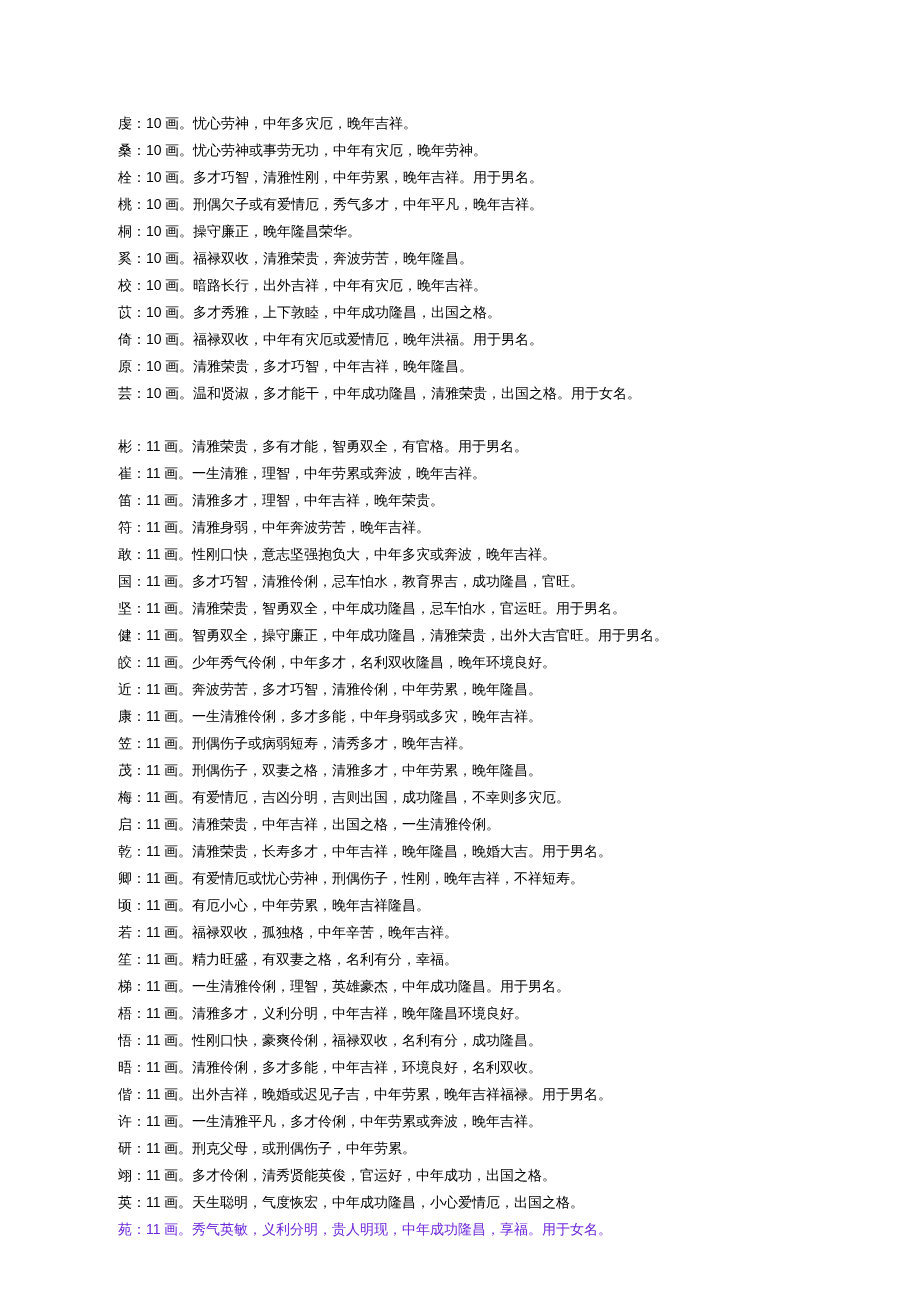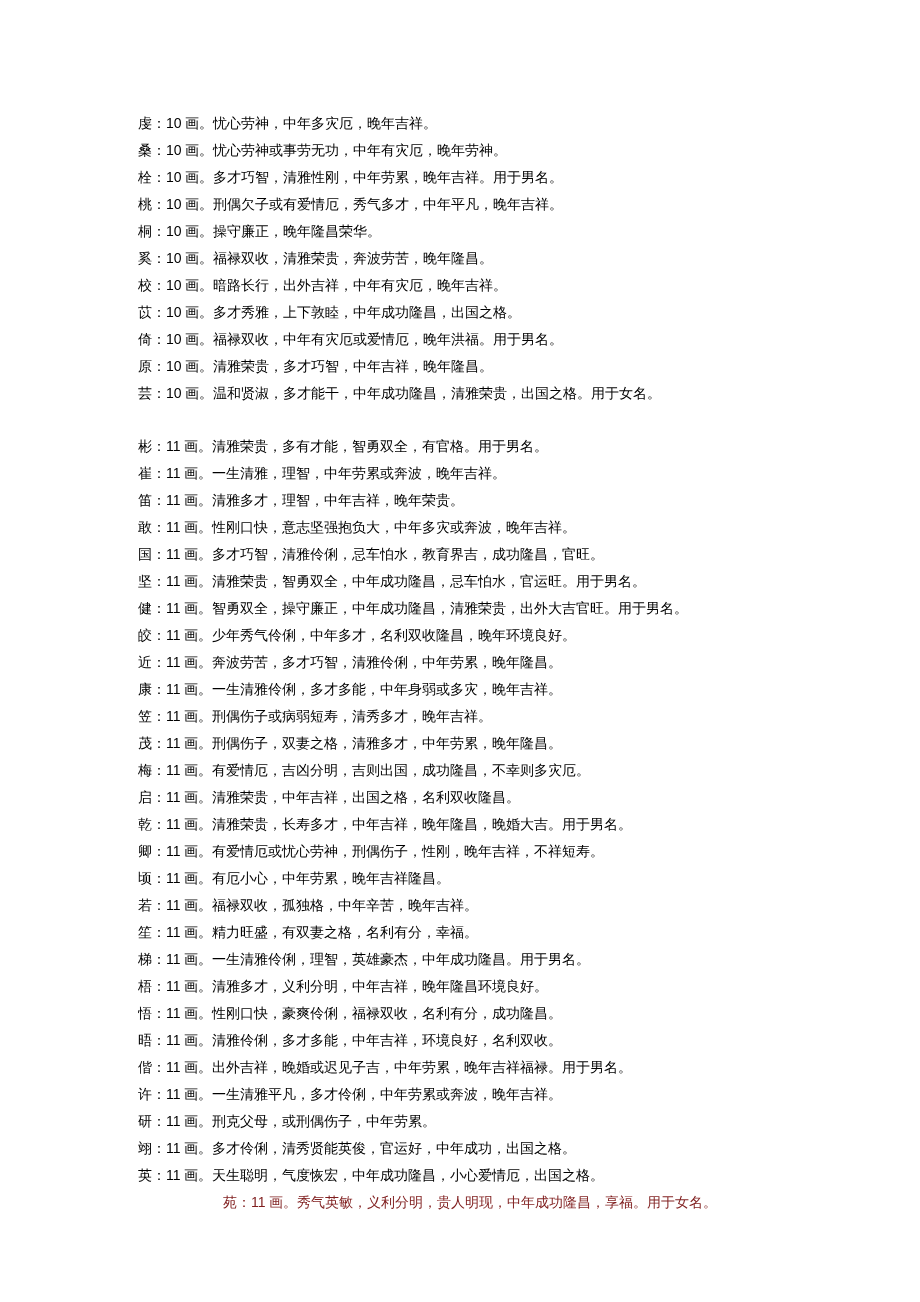--- a/index.html
+++ b/index.html
@@ -5,24 +5,24 @@
   * { margin: 0; padding: 0; box-sizing: border-box; }
   body {
     background: #ffffff;
     width: 920px;
     padding: 110px 118px 60px 118px;
     font-family: "SimSun", "宋体", serif;
     font-size: 14px;
     line-height: 26px;
     color: #000000;
   }
-  .entry { white-space: nowrap; overflow: hidden; margin-left: 20px; }
+  .entry { white-space: nowrap; overflow: hidden; }
   .entry span.num { font-family: Arial, sans-serif; }
   .spacer { height: 26px; }
-  .highlight { color: #7f1d1d; text-align: center; }
+  .highlight { color: #6d28d9; }
   .blank { height: 26px; }
 </style>
 </head>
 <body>
 
 <div id="content">
     <div class="entry"><span>虔：</span><span class="num">10</span><span> 画。</span><span>忧心劳神，中年多灾厄，晚年吉祥。</span></div>
     <div class="entry"><span>桑：</span><span class="num">10</span><span> 画。</span><span>忧心劳神或事劳无功，中年有灾厄，晚年劳神。</span></div>
     <div class="entry"><span>栓：</span><span class="num">10</span><span> 画。</span><span>多才巧智，清雅性刚，中年劳累，晚年吉祥。用于男名。</span></div>
     <div class="entry"><span>桃：</span><span class="num">10</span><span> 画。</span><span>刑偶欠子或有爱情厄，秀气多才，中年平凡，晚年吉祥。</span></div>
@@ -30,31 +30,32 @@
     <div class="entry"><span>奚：</span><span class="num">10</span><span> 画。</span><span>福禄双收，清雅荣贵，奔波劳苦，晚年隆昌。</span></div>
     <div class="entry"><span>校：</span><span class="num">10</span><span> 画。</span><span>暗路长行，出外吉祥，中年有灾厄，晚年吉祥。</span></div>
     <div class="entry"><span>苡：</span><span class="num">10</span><span> 画。</span><span>多才秀雅，上下敦睦，中年成功隆昌，出国之格。</span></div>
     <div class="entry"><span>倚：</span><span class="num">10</span><span> 画。</span><span>福禄双收，中年有灾厄或爱情厄，晚年洪福。用于男名。</span></div>
     <div class="entry"><span>原：</span><span class="num">10</span><span> 画。</span><span>清雅荣贵，多才巧智，中年吉祥，晚年隆昌。</span></div>
     <div class="entry"><span>芸：</span><span class="num">10</span><span> 画。</span><span>温和贤淑，多才能干，中年成功隆昌，清雅荣贵，出国之格。用于女名。</span></div>
     <div class="spacer"></div>
     <div class="entry"><span>彬：</span><span class="num">11</span><span> 画。</span><span>清雅荣贵，多有才能，智勇双全，有官格。用于男名。 </span></div>
     <div class="entry"><span>崔：</span><span class="num">11</span><span> 画。</span><span>一生清雅，理智，中年劳累或奔波，晚年吉祥。 </span></div>
     <div class="entry"><span>笛：</span><span class="num">11</span><span> 画。</span><span>清雅多才，理智，中年吉祥，晚年荣贵。 </span></div>
+    <div class="entry"><span>符：</span><span class="num">11</span><span> 画。</span><span>清雅身弱，中年奔波劳苦，晚年吉祥。 </span></div>
     <div class="entry"><span>敢：</span><span class="num">11</span><span> 画。</span><span>性刚口快，意志坚强抱负大，中年多灾或奔波，晚年吉祥。 </span></div>
     <div class="entry"><span>国：</span><span class="num">11</span><span> 画。</span><span>多才巧智，清雅伶俐，忌车怕水，教育界吉，成功隆昌，官旺。 </span></div>
     <div class="entry"><span>坚：</span><span class="num">11</span><span> 画。</span><span>清雅荣贵，智勇双全，中年成功隆昌，忌车怕水，官运旺。用于男名。 </span></div>
     <div class="entry"><span>健：</span><span class="num">11</span><span> 画。</span><span>智勇双全，操守廉正，中年成功隆昌，清雅荣贵，出外大吉官旺。用于男名。 </span></div>
     <div class="entry"><span>皎：</span><span class="num">11</span><span> 画。</span><span>少年秀气伶俐，中年多才，名利双收隆昌，晚年环境良好。 </span></div>
     <div class="entry"><span>近：</span><span class="num">11</span><span> 画。</span><span>奔波劳苦，多才巧智，清雅伶俐，中年劳累，晚年隆昌。 </span></div>
     <div class="entry"><span>康：</span><span class="num">11</span><span> 画。</span><span>一生清雅伶俐，多才多能，中年身弱或多灾，晚年吉祥。 </span></div>
     <div class="entry"><span>笠：</span><span class="num">11</span><span> 画。</span><span>刑偶伤子或病弱短寿，清秀多才，晚年吉祥。 </span></div>
     <div class="entry"><span>茂：</span><span class="num">11</span><span> 画。</span><span>刑偶伤子，双妻之格，清雅多才，中年劳累，晚年隆昌。 </span></div>
     <div class="entry"><span>梅：</span><span class="num">11</span><span> 画。</span><span>有爱情厄，吉凶分明，吉则出国，成功隆昌，不幸则多灾厄。 </span></div>
-    <div class="entry"><span>启：</span><span class="num">11</span><span> 画。</span><span>清雅荣贵，中年吉祥，出国之格，名利双收隆昌。 </span></div>
+    <div class="entry"><span>启：</span><span class="num">11</span><span> 画。</span><span>清雅荣贵，中年吉祥，出国之格，一生清雅伶俐。 </span></div>
     <div class="entry"><span>乾：</span><span class="num">11</span><span> 画。</span><span>清雅荣贵，长寿多才，中年吉祥，晚年隆昌，晚婚大吉。用于男名。 </span></div>
     <div class="entry"><span>卿：</span><span class="num">11</span><span> 画。</span><span>有爱情厄或忧心劳神，刑偶伤子，性刚，晚年吉祥，不祥短寿。 </span></div>
     <div class="entry"><span>顷：</span><span class="num">11</span><span> 画。</span><span>有厄小心，中年劳累，晚年吉祥隆昌。 </span></div>
     <div class="entry"><span>若：</span><span class="num">11</span><span> 画。</span><span>福禄双收，孤独格，中年辛苦，晚年吉祥。</span></div>
     <div class="entry"><span>笙：</span><span class="num">11</span><span> 画。</span><span>精力旺盛，有双妻之格，名利有分，幸福。 </span></div>
     <div class="entry"><span>梯：</span><span class="num">11</span><span> 画。</span><span>一生清雅伶俐，理智，英雄豪杰，中年成功隆昌。用于男名。 </span></div>
     <div class="entry"><span>梧：</span><span class="num">11</span><span> 画。</span><span>清雅多才，义利分明，中年吉祥，晚年隆昌环境良好。 </span></div>
     <div class="entry"><span>悟：</span><span class="num">11</span><span> 画。</span><span>性刚口快，豪爽伶俐，福禄双收，名利有分，成功隆昌。 </span></div>
     <div class="entry"><span>晤：</span><span class="num">11</span><span> 画。</span><span>清雅伶俐，多才多能，中年吉祥，环境良好，名利双收。 </span></div>
     <div class="entry"><span>偕：</span><span class="num">11</span><span> 画。</span><span>出外吉祥，晚婚或迟见子吉，中年劳累，晚年吉祥福禄。用于男名。 </span></div>

